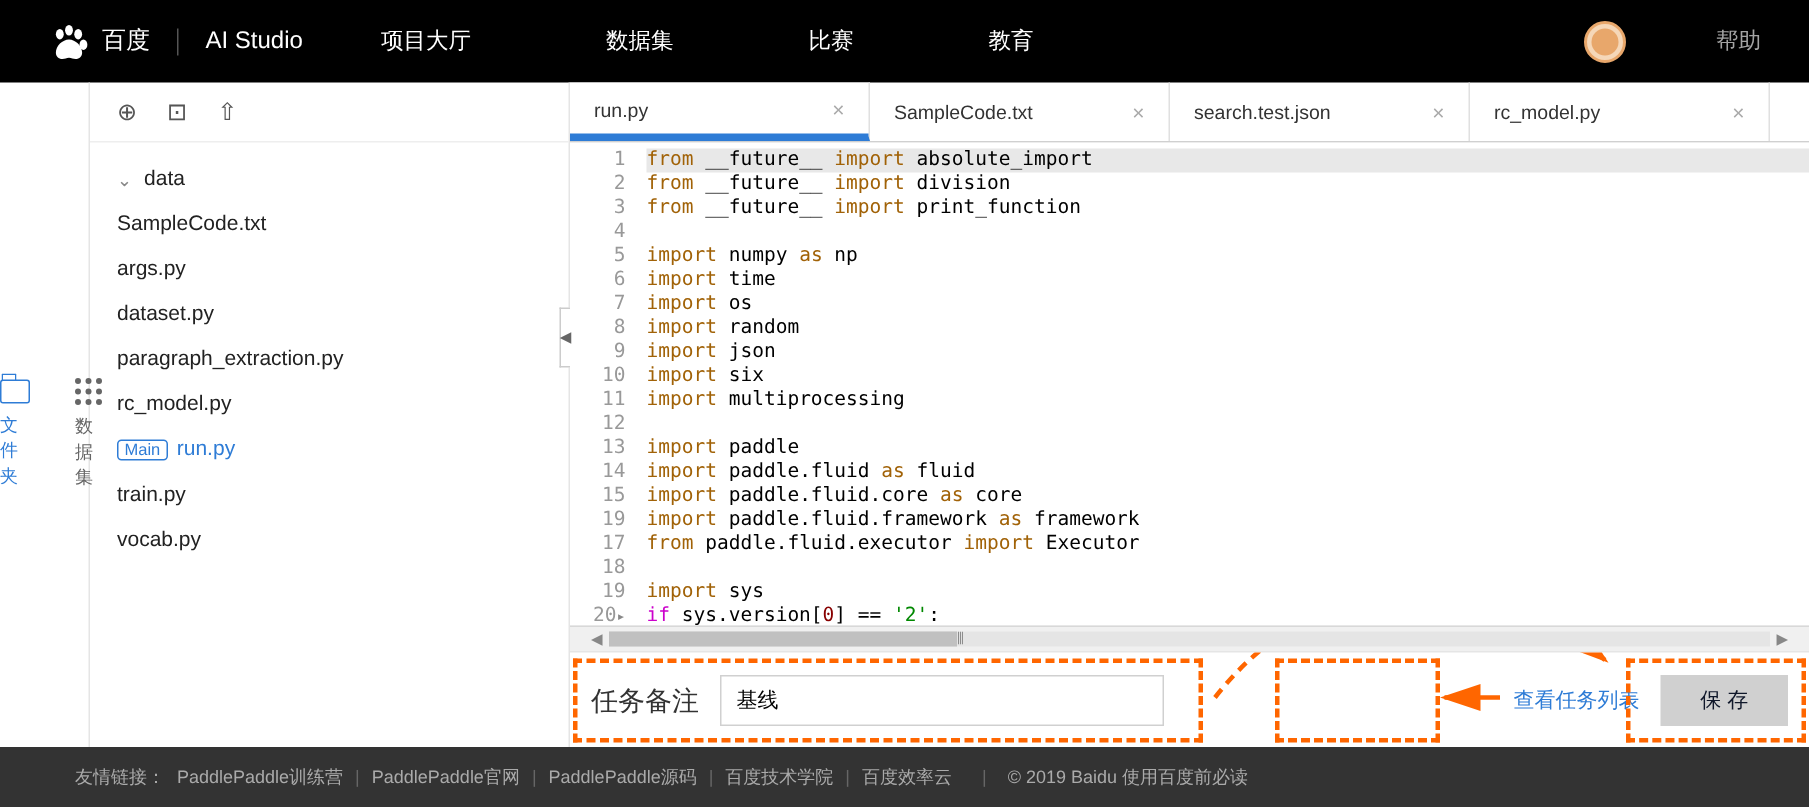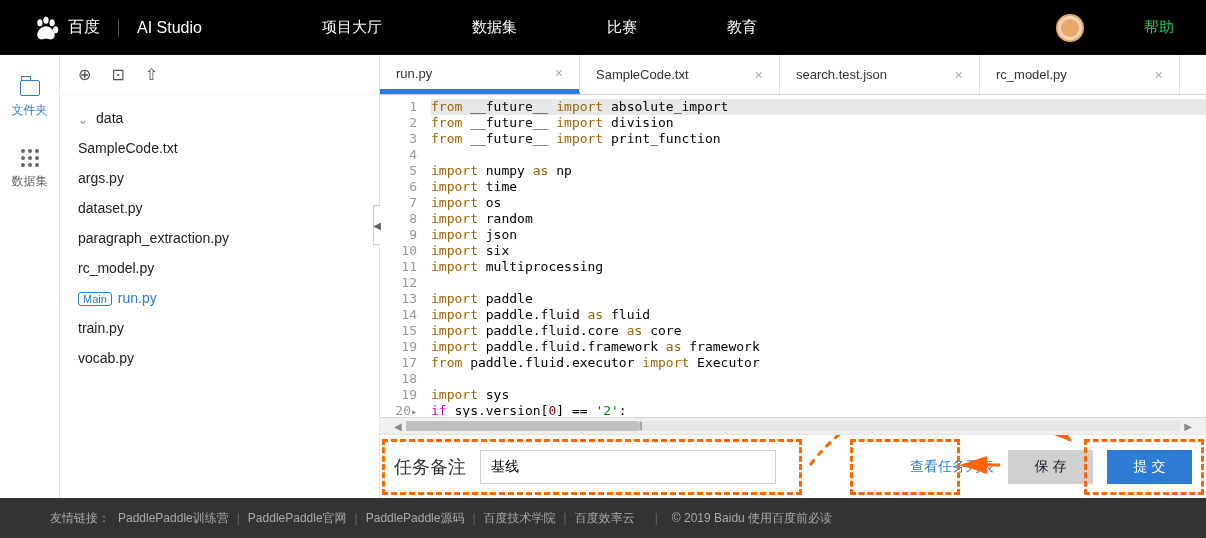--- a/index.html
+++ b/index.html
@@ -1,28 +1,28 @@
 <!DOCTYPE html>
 <html><head>
 <meta charset="utf-8">
 <style>
   * { margin:0; padding:0; box-sizing:border-box; }
   body { font-family: "Microsoft YaHei", Arial, sans-serif; font-size:13px; background:#fff; width:1206px; }
   .topbar { height:55px; background:#000; display:flex; align-items:center; color:#fff; padding:0 32px; }
   .logo-area { display:flex; align-items:center; gap:8px; font-size:16px; }
   .paw-icon { width:28px; height:28px; }
   .logo-sep { width:1px; height:18px; background:#555; margin:0 10px; }
-  .nav { display:flex; margin-left:120px; gap:90px; font-size:15px; }
+  .nav { display:flex; margin-left:52px; gap:90px; font-size:15px; }
   .nav-item { color:#fff; cursor:pointer; }
   .top-right { margin-left:auto; display:flex; align-items:center; gap:60px; }
   .avatar { width:28px; height:28px; border-radius:50%; background:#f5d7b8; border:2px solid #e8a76b; display:flex; align-items:center; justify-content:center; font-size:14px; }
   .avatar-inner { width:18px; height:18px; border-radius:50%; background:#e8a76b; }
-  .help { color:#22c55e; font-size:15px; cursor:pointer; }
+  .help { color:#a3a3a3; font-size:15px; cursor:pointer; }
   .main { display:flex; height:443px; }
-  .sidebar-left { width:60px; border-right:1px solid #e5e5e5; display:flex; flex-direction:column; align-items:center; padding-top:25px; gap:30px; }
+  .sidebar-left { width:60px; border-right:1px solid #e5e5e5; display:flex; flex-direction:row; align-items:center; padding-top:25px; gap:30px; }
   .side-tab { display:flex; flex-direction:column; align-items:center; gap:6px; cursor:pointer; font-size:12px; color:#666; }
   .side-tab.active { color:#2e7cd6; }
   .folder-icon { width:20px; height:16px; border:1.5px solid currentColor; border-radius:2px; position:relative; }
   .folder-icon::before { content:''; position:absolute; top:-5px; left:0; width:8px; height:4px; border:1.5px solid currentColor; border-bottom:none; border-radius:1px 1px 0 0; }
   .dataset-icon { display:grid; grid-template-columns:repeat(3,4px); grid-template-rows:repeat(3,4px); gap:3px; }
   .dataset-icon span { width:4px; height:4px; border-radius:50%; background:currentColor; }
   .file-panel { width:320px; border-right:1px solid #e5e5e5; }
   .file-toolbar { height:40px; border-bottom:1px solid #eee; display:flex; align-items:center; gap:20px; padding-left:18px; color:#555; }
   .file-toolbar span { cursor:pointer; font-size:16px; }
   .file-tree { padding:8px 14px; }
@@ -187,21 +187,20 @@
           <div class="hscroll-thumb"></div>
           <span class="hscroll-mark">⫴</span>
         </div>
       <span style="color:#888;font-size:10px;margin-left:4px">▶</span>
     </div>
     <div class="action-bar">
       <span class="task-label">任务备注</span>
       <input class="task-input" value="基线" style="">
       <span class="view-link">查看任务列表</span>
       <div class="btn btn-gray">保 存</div>
-      <div class="btn btn-blue">提 交</div>
 
       <div class="dashed-box" style="left:2px; top:4px; width:420px; height:56px;"></div>
       <div class="dashed-box" style="left:470px; top:4px; width:110px; height:56px;"></div>
       <div class="dashed-box" style="right:2px; top:4px; width:120px; height:56px;"></div>
       <svg class="annotation-svg">
         <defs>
             <marker id="ah" markerWidth="10" markerHeight="10" refX="8" refY="3" orient="auto">
               <path d="M0,0 L0,6 L9,3 z" fill="#ff6600"></path>
             </marker>
           </defs>

